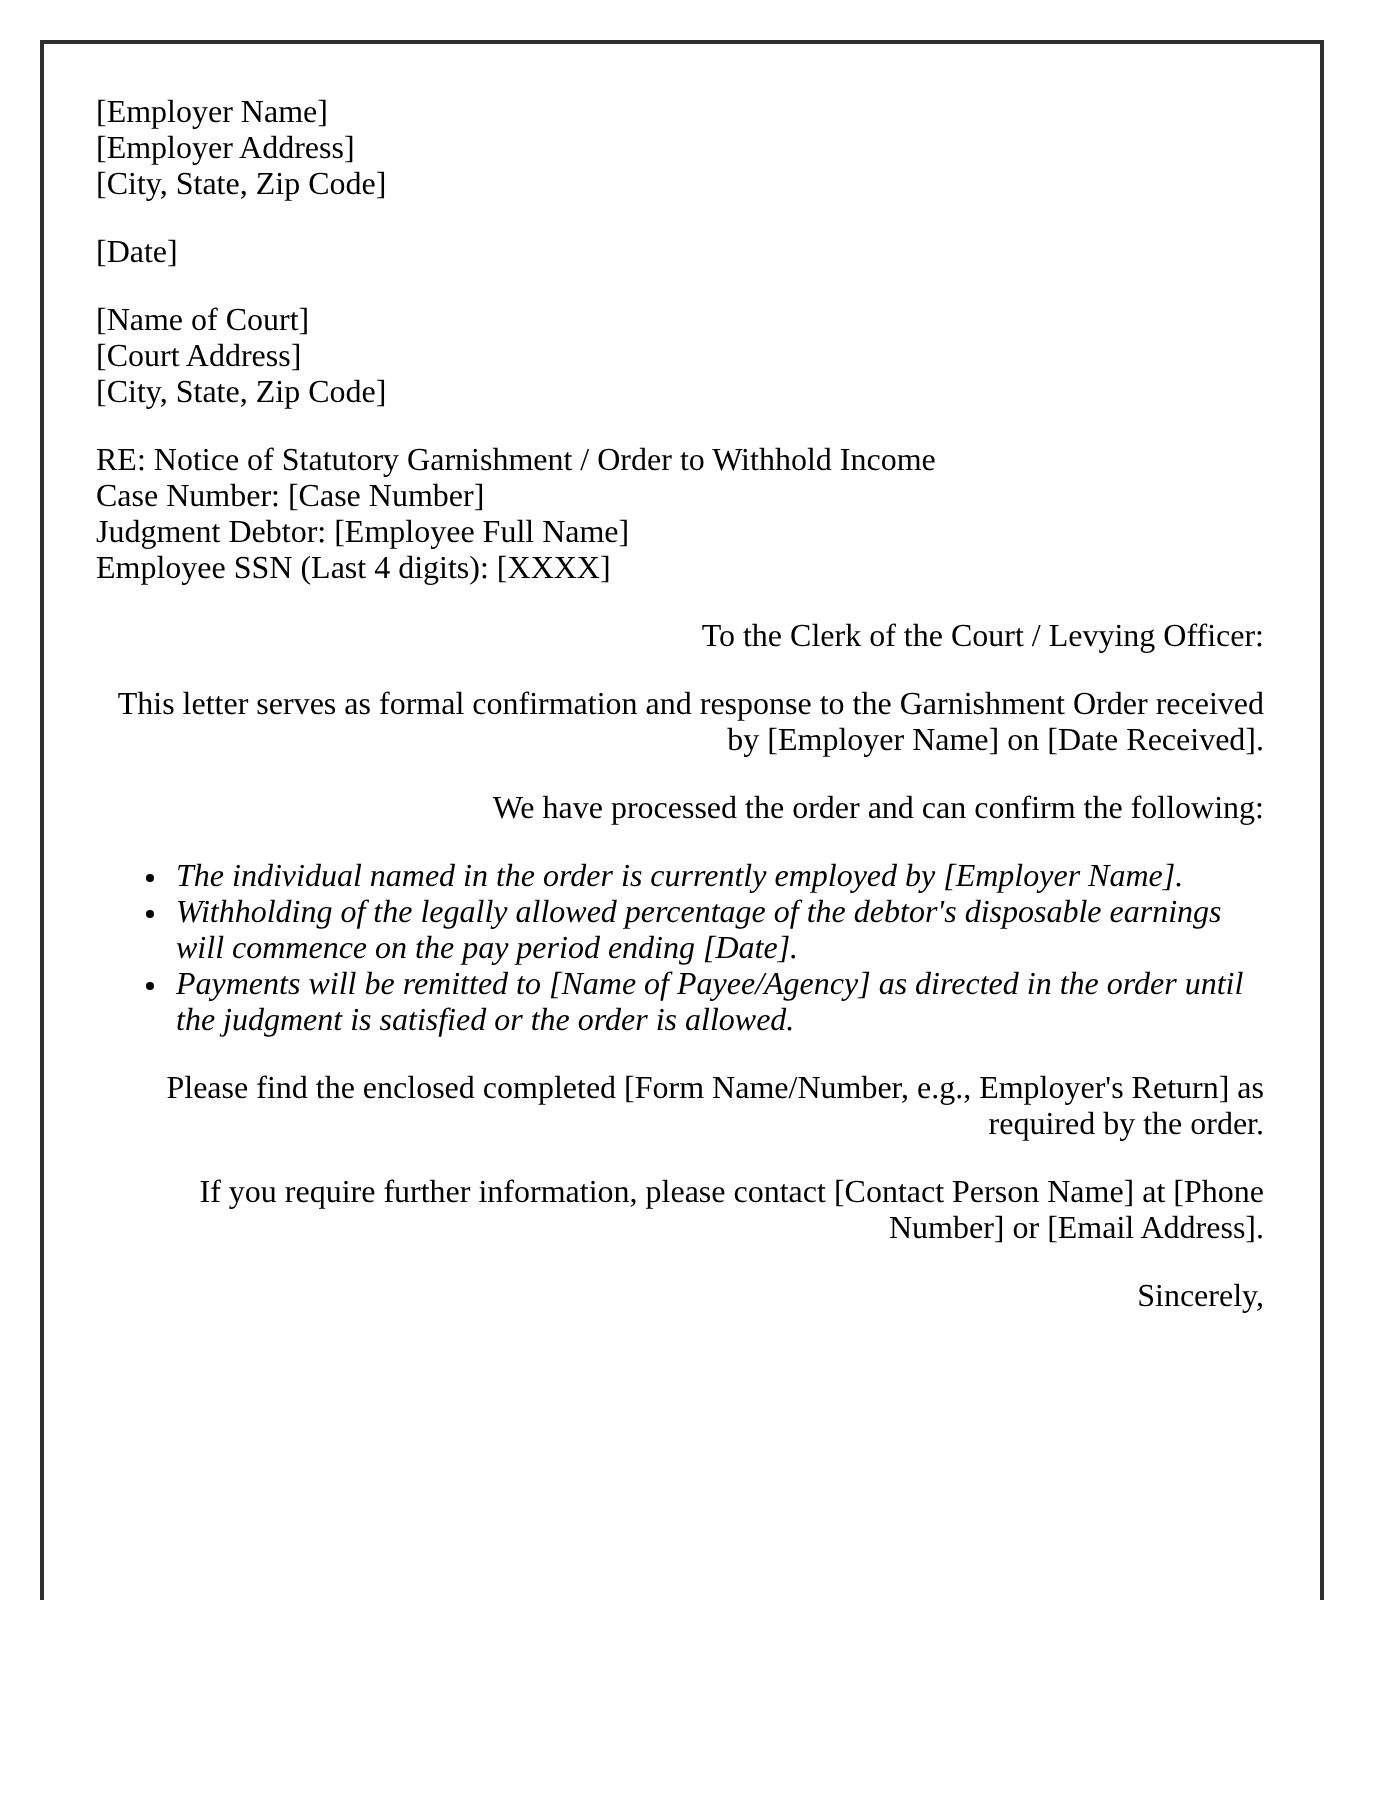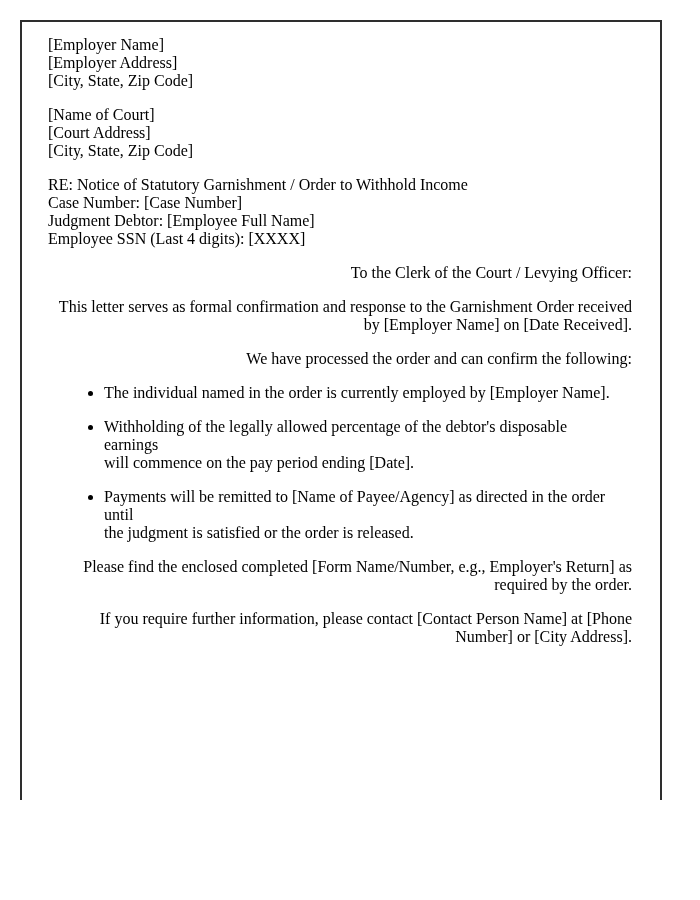--- a/index.html
+++ b/index.html
@@ -15,21 +15,21 @@
     line-height: 18px;
     color: #000000;
   }
   .page {
     box-sizing: border-box;
     margin: 20px 0 0 20px;
     width: 642px;
     height: 780px;
     border: 2px solid #2e2e2e;
     border-bottom: none;
-    padding: 14px 28px 0 26px;
+    padding: 26px 28px 0 26px;
     background: #ffffff;
     overflow: hidden;
   }
   .block, p, li {
     white-space: pre-line;
   }
   .block {
     margin: 0 0 16px 0;
   }
   p {
@@ -37,32 +37,34 @@
     text-align: right;
   }
   p:first-child, .block:first-child {
     margin-top: 0;
   }
   ul {
     margin: 16px 0;
     padding-left: 40px;
   }
   li {
-    margin: 16px;
+    margin: 0;
+    font-style: italic;
   }
 </style>
 </head>
 <body>
 
 <div class="page">
 
   <div class="block">[Employer Name]
 [Employer Address]
 [City, State, Zip Code]</div>
 
+  <div class="block">[Date]</div>
 
   <div class="block">[Name of Court]
 [Court Address]
 [City, State, Zip Code]</div>
 
   <div class="block">RE: Notice of Statutory Garnishment / Order to Withhold Income
 Case Number: [Case Number]
 Judgment Debtor: [Employee Full Name]
 Employee SSN (Last 4 digits): [XXXX]</div>
 
@@ -71,25 +73,26 @@
   <p>This letter serves as formal confirmation and response to the Garnishment Order received
 by [Employer Name] on [Date Received].</p>
 
   <p>We have processed the order and can confirm the following:</p>
 
   <ul>
     <li>The individual named in the order is currently employed by [Employer Name].</li>
     <li>Withholding of the legally allowed percentage of the debtor's disposable earnings
 will commence on the pay period ending [Date].</li>
     <li>Payments will be remitted to [Name of Payee/Agency] as directed in the order until
-the judgment is satisfied or the order is released.</li>
+the judgment is satisfied or the order is allowed.</li>
   </ul>
 
 
   <p>Please find the enclosed completed [Form Name/Number, e.g., Employer's Return] as
 required by the order.</p>
 
   <p>If you require further information, please contact [Contact Person Name] at [Phone
-Number] or [City Address].</p>
+Number] or [Email Address].</p>
 
+  <p>Sincerely,</p>
 
 
 </div>
 
 </body></html>

